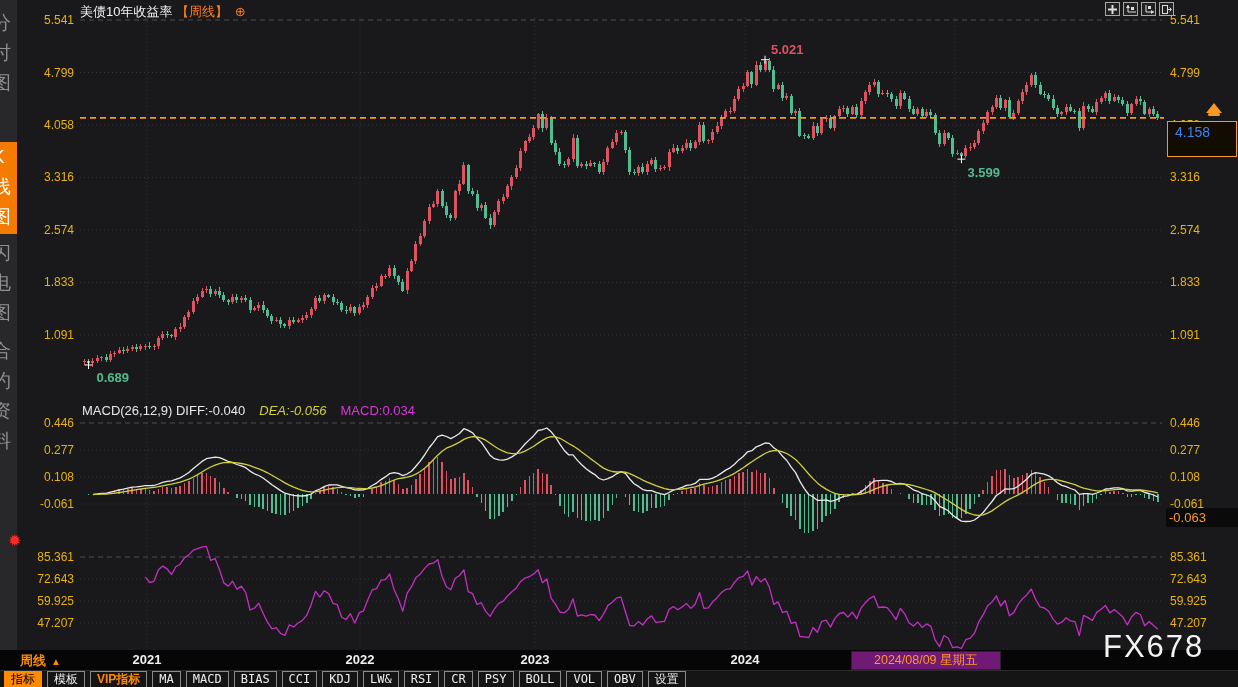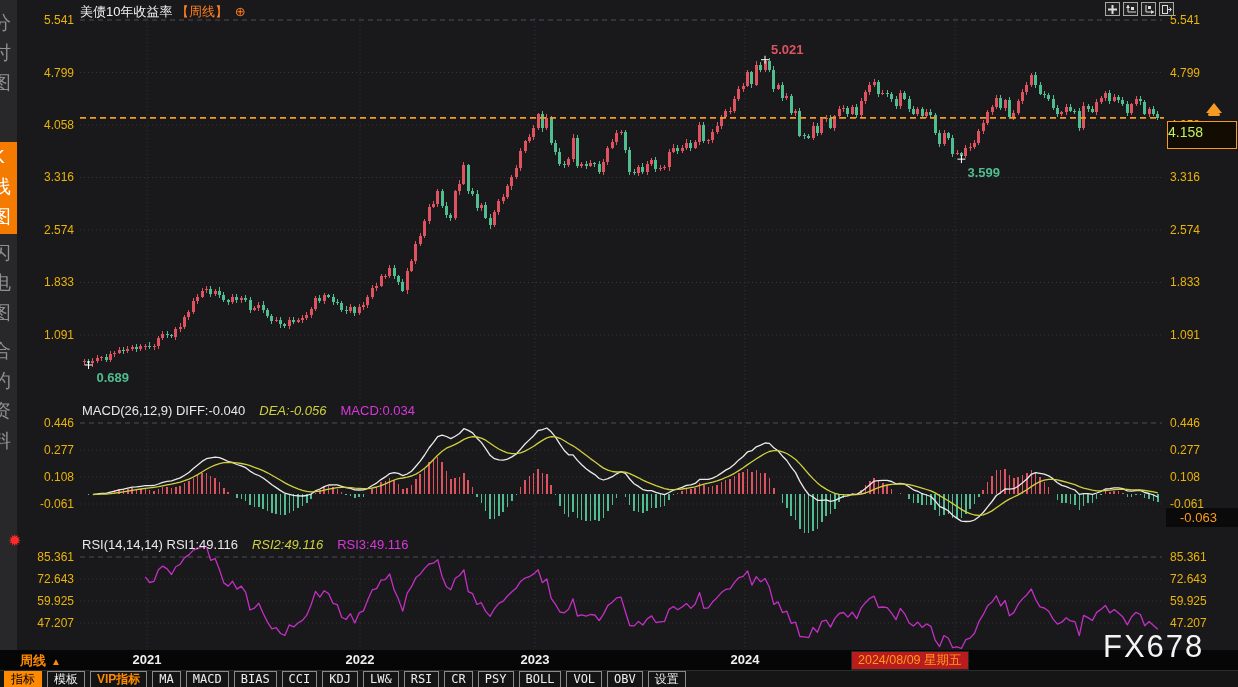--- a/index.html
+++ b/index.html
@@ -25,36 +25,36 @@
   
   .tick{position:absolute;font-size:12px;color:#eab308;line-height:16px;z-index:4;white-space:nowrap;}
   .tick.left{width:58px;text-align:right;left:16px;}
   .tick.right{left:1170px;text-align:left;}
   
   .ind-header{position:absolute;left:82px;font-size:13px;z-index:5;white-space:nowrap;}
   .ind-header .w{color:#e8e8e8;}
   .ind-header .y{color:#cfcf3f;margin-left:14px;font-style:italic;}
   .ind-header .m{color:#d937d9;margin-left:14px;}
   
-  .price-tag{position:absolute;left:1167px;top:121px;width:70px;height:28px;background:#120c02;border:1px solid #f59a23;
-             color:#bef264;font-size:14px;line-height:20px;box-sizing:border-box;z-index:7;}
+  .price-tag{position:absolute;left:1167px;top:121px;width:70px;height:36px;background:#120c02;border:1px solid #f59a23;
+             color:#3b82f6;font-size:14px;line-height:20px;padding-left:7px;box-sizing:border-box;z-index:7;}
   .price-arrow{position:absolute;left:1206px;top:103px;width:0;height:0;z-index:7;
                border-left:8px solid transparent;border-right:8px solid transparent;border-bottom:10px solid #f59a23;}
   .price-arrow:after{content:"";position:absolute;left:-6px;top:10px;width:12px;height:3px;background:#f59a23;border-radius:2px;}
   .macd-tag{position:absolute;left:1166px;top:508px;width:72px;height:19px;background:#0a0a0a;
-            color:#ff9a1e;font-size:13px;line-height:19px;padding-left:14px;box-sizing:border-box;z-index:7;}
+            color:#ff9a1e;font-size:13px;line-height:19px;padding-left:3px;box-sizing:border-box;z-index:7;}
   
   .burst{position:absolute;left:8px;top:531px;font-size:16px;color:#ff2a2a;z-index:6;}
   
   .xaxis{position:absolute;left:0;top:650px;width:1238px;height:20px;background:#060606;z-index:5;}
   .period-lbl{position:absolute;left:20px;top:2px;color:#ff8a00;font-size:13px;font-weight:bold;}
   .period-lbl .arr{font-size:10px;margin-left:5px;}
   .yearlbl{position:absolute;top:2px;transform:translateX(-50%);font-size:13px;font-weight:bold;color:#f0f0f0;}
-  .datebox{position:absolute;left:851px;top:1px;height:17px;background:#b91c1c;border:1px solid #262626;color:#ff9a1e;
-           font-size:12.5px;line-height:16px;padding:0 6px;z-index:6;}
+  .datebox{position:absolute;left:851px;top:1px;height:17px;background:#701a75;border:1px solid #262626;color:#ff9a1e;
+           font-size:12.5px;line-height:16px;padding:0 22px;z-index:6;}
   
   .toolbar{position:absolute;left:0;top:670px;width:1238px;height:17px;background:#151515;border-top:1px solid #2c2c2c;
            display:flex;align-items:center;gap:5px;padding-left:4px;box-sizing:border-box;z-index:5;}
   .tab{height:15px;line-height:15px;border:1px solid #8a8a8a;background:#141414;color:#ececec;
        font-size:12px;padding:0 6px;font-family:"DejaVu Sans Mono","Liberation Mono",monospace;cursor:pointer;white-space:nowrap;}
   .tab.sel{background:#ff8a00;color:#000;border-color:#ff8a00;font-family:"Liberation Sans",sans-serif;font-weight:normal;}
   .tab.vip{color:#ff8a00;font-family:"Liberation Sans",sans-serif;font-weight:bold;}
   
   .watermark{position:absolute;left:1103px;top:629px;font-size:31px;letter-spacing:2px;color:#f4f4f4;z-index:8;pointer-events:none;}
 </style>
@@ -923,23 +923,20 @@
       <div class="tick left" style="top: 593.002px;">59.925</div>
       <div class="tick right" style="top: 593.002px;">59.925</div>
       <div class="tick left" style="top: 615.003px;">47.207</div>
       <div class="tick right" style="top: 615.003px;">47.207</div>
     </div>
 
   <div class="ind-header" style="top:403px">
     <span class="w"><span>MACD(26,12,9)</span> <span>DIFF:-0.040</span></span><span class="y">DEA:-0.056</span><span class="m">MACD:0.034</span>
   </div>
 
-  <div class="ind-header" style="top:537px">
-    <span class="w"><span>RSI(14,14,14)</span> <span>RSI1:49.116</span></span><span class="y">RSI2:49.116</span><span class="m">RSI3:49.116</span>
-  </div>
 
   <div class="price-tag">4.158</div>
   <div class="price-arrow"></div>
 
   <div class="macd-tag">-0.063</div>
 
   <div class="burst">✹</div>
 
   <div class="xaxis" id="xaxis">
     <div class="period-lbl">

